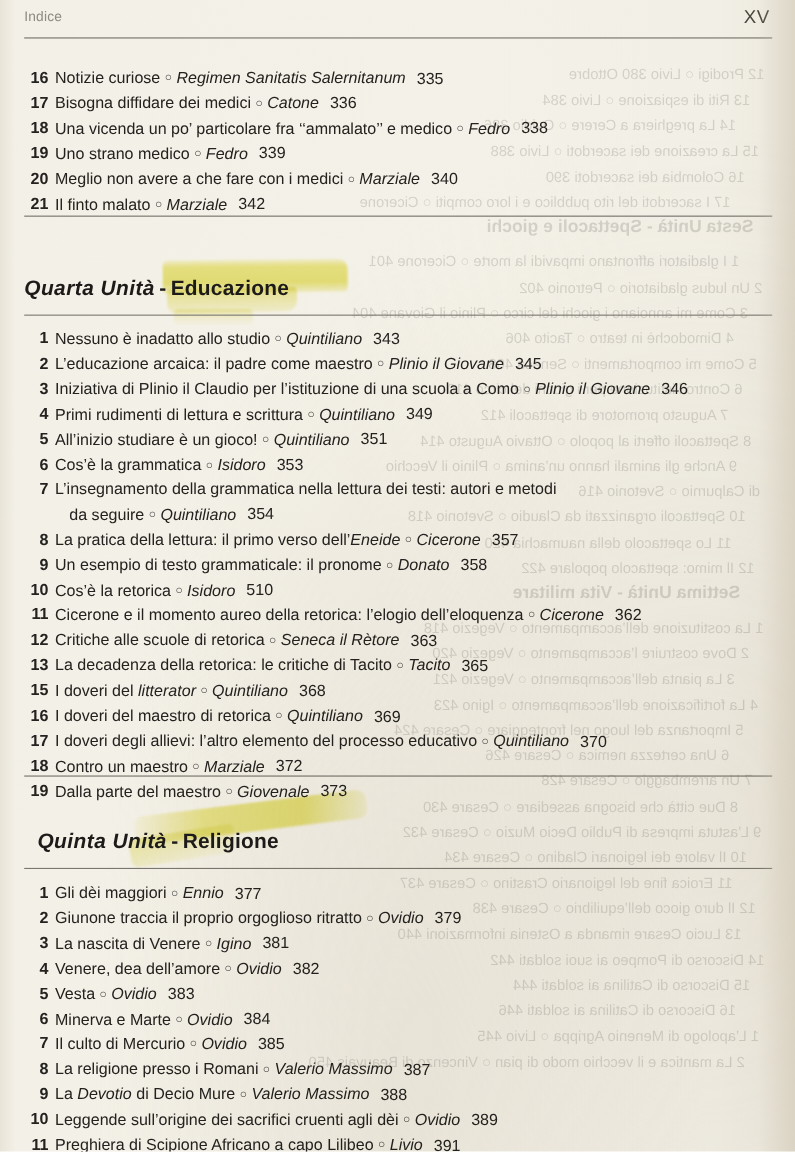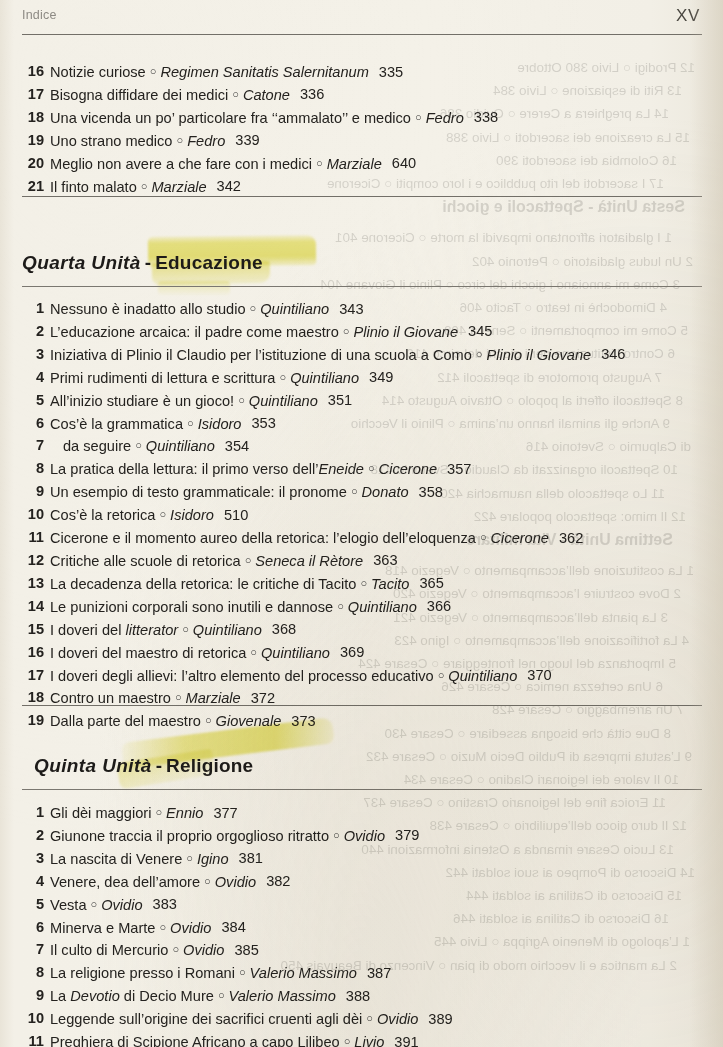--- a/index.html
+++ b/index.html
@@ -287,21 +287,21 @@
       <div class="entry">
         <span class="num">18</span>
         <span class="body"><span class="title">Una vicenda un po’ particolare fra ‘‘ammalato’’ e medico</span><span class="bullet">○</span><span class="author">Fedro</span><span class="page">338</span></span>
       </div>
       <div class="entry">
         <span class="num">19</span>
         <span class="body"><span class="title">Uno strano medico</span><span class="bullet">○</span><span class="author">Fedro</span><span class="page">339</span></span>
       </div>
       <div class="entry">
         <span class="num">20</span>
-        <span class="body"><span class="title">Meglio non avere a che fare con i medici</span><span class="bullet">○</span><span class="author">Marziale</span><span class="page">640</span></span>
+        <span class="body"><span class="title">Meglio non avere a che fare con i medici</span><span class="bullet">○</span><span class="author">Marziale</span><span class="page">340</span></span>
       </div>
       <div class="entry">
         <span class="num">21</span>
         <span class="body"><span class="title">Il finto malato</span><span class="bullet">○</span><span class="author">Marziale</span><span class="page">342</span></span>
       </div>
     </div>
 
   <div class="rule" id="rule-a"></div>
 
   <div class="hl" id="hl-1"></div>
@@ -334,21 +334,21 @@
       <div class="entry">
         <span class="num">5</span>
         <span class="body"><span class="title">All’inizio studiare è un gioco!</span><span class="bullet">○</span><span class="author">Quintiliano</span><span class="page">351</span></span>
       </div>
       <div class="entry">
         <span class="num">6</span>
         <span class="body"><span class="title">Cos’è la grammatica</span><span class="bullet">○</span><span class="author">Isidoro</span><span class="page">353</span></span>
       </div>
       <div class="entry">
         <span class="num">7</span>
-        <span class="body"><span class="cont"><span class="title">da seguire</span><span class="bullet">○</span><span class="author">Quintiliano</span><span class="page">354</span></span></span>
+        <span class="body"><span class="title">L’insegnamento della grammatica nella lettura dei testi: autori e metodi</span><span class="cont"><span class="title">da seguire</span><span class="bullet">○</span><span class="author">Quintiliano</span><span class="page">354</span></span></span>
       </div>
       <div class="entry">
         <span class="num">8</span>
         <span class="body"><span class="title">La pratica della lettura: il primo verso dell’</span><span class="it">Eneide</span><span class="bullet">○</span><span class="author">Cicerone</span><span class="page">357</span></span>
       </div>
       <div class="entry">
         <span class="num">9</span>
         <span class="body"><span class="title">Un esempio di testo grammaticale: il pronome</span><span class="bullet">○</span><span class="author">Donato</span><span class="page">358</span></span>
       </div>
       <div class="entry">
@@ -359,24 +359,20 @@
         <span class="num">11</span>
         <span class="body"><span class="title">Cicerone e il momento aureo della retorica: l’elogio dell’eloquenza</span><span class="bullet">○</span><span class="author">Cicerone</span><span class="page">362</span></span>
       </div>
       <div class="entry">
         <span class="num">12</span>
         <span class="body"><span class="title">Critiche alle scuole di retorica</span><span class="bullet">○</span><span class="author">Seneca il Rètore</span><span class="page">363</span></span>
       </div>
       <div class="entry">
         <span class="num">13</span>
         <span class="body"><span class="title">La decadenza della retorica: le critiche di Tacito</span><span class="bullet">○</span><span class="author">Tacito</span><span class="page">365</span></span>
-      </div>
-      <div class="entry">
-        <span class="num">14</span>
-        <span class="body"><span class="title">Le punizioni corporali sono inutili e dannose</span><span class="bullet">○</span><span class="author">Quintiliano</span><span class="page">366</span></span>
       </div>
       <div class="entry">
         <span class="num">15</span>
         <span class="body"><span class="title">I doveri del </span><span class="it">litterator</span><span class="bullet">○</span><span class="author">Quintiliano</span><span class="page">368</span></span>
       </div>
       <div class="entry">
         <span class="num">16</span>
         <span class="body"><span class="title">I doveri del maestro di retorica</span><span class="bullet">○</span><span class="author">Quintiliano</span><span class="page">369</span></span>
       </div>
       <div class="entry">

